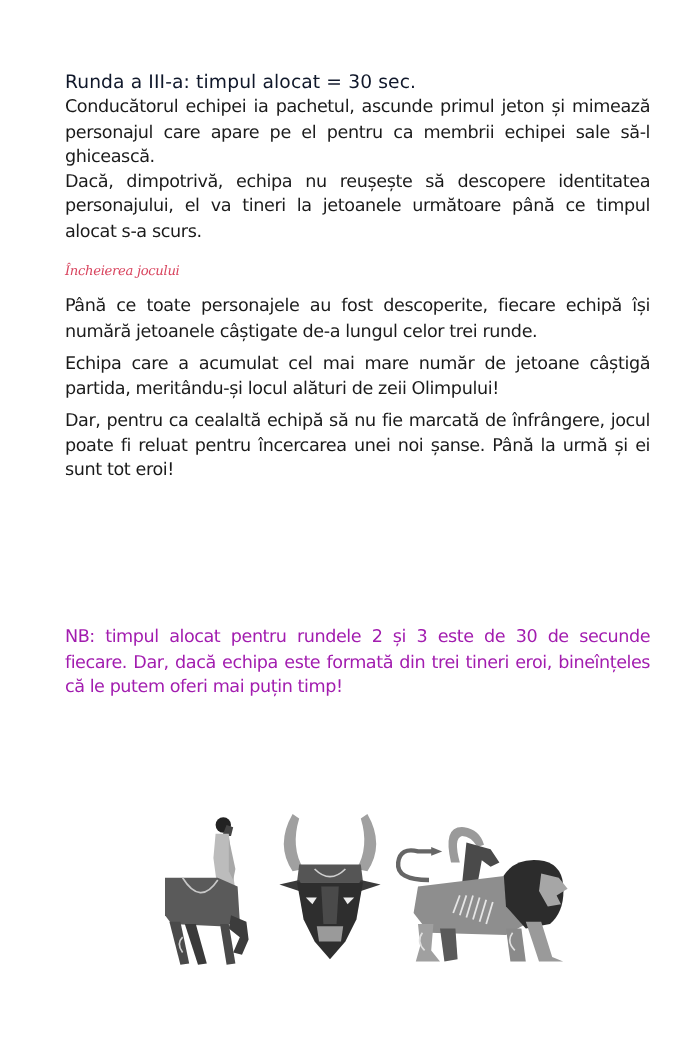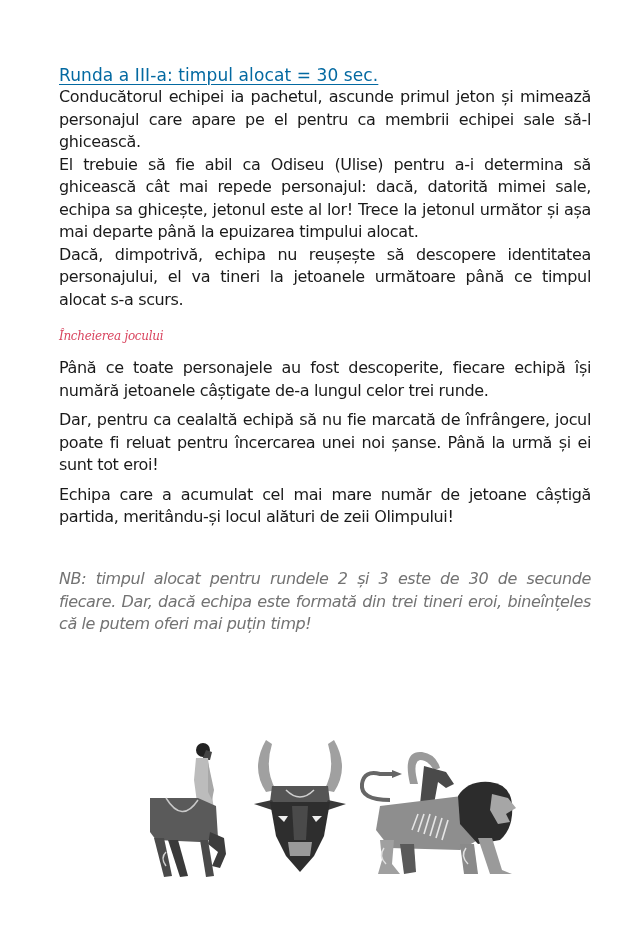--- a/index.html
+++ b/index.html
@@ -1,46 +1,45 @@
 <!DOCTYPE html>
 <html><head>
   <meta charset="utf-8">
   <style>
     html, body { margin: 0; padding: 0; background: #ffffff; }
     body { width: 620px; height: 945px; position: relative; overflow: hidden;
            font-family: "DejaVu Sans", sans-serif; color: #1a1a1a; }
     .page { position: absolute; left: 59px; top: 64px; width: 532px; }
-    .round-title { font-size: 17px; line-height: 22px; color: #0369a1;
-                   text-decoration: underline; text-underline-offset: 3px;
+    .round-title { font-size: 17px; line-height: 22px; color: #0f172a;
+                   text-underline-offset: 3px;
                    text-decoration-thickness: 1px; letter-spacing: 0.1px; }
     .body-text { font-size: 16px; line-height: 22.5px; text-align: justify;
                  letter-spacing: -0.35px; margin: 0; }
     .section-title { font-family: "DejaVu Serif", serif; font-style: italic;
                      font-size: 12px; color: #d9455f; margin: 18px 0 14px 0;
                      letter-spacing: -0.3px; }
     .para { margin: 0 0 7px 0; }
-    .note { font-size: 16px; line-height: 22.5px; color: #737373; font-style: italic;
+    .note { font-size: 16px; line-height: 22.5px; color: #a21caf; 
             text-align: justify; letter-spacing: -0.4px; margin: 0; }
     .note-wrap { position: absolute; left: 59px; top: 568px; width: 532px; }
     .illus { position: absolute; left: 150px; top: 740px; width: 370px; height: 140px; }
     .illus svg { display: block; }
   </style>
 </head>
 <body>
 
 <div class="page">
   <div class="round-title">Runda a III-a: timpul alocat = 30 sec.</div>
   <p class="body-text">Conducătorul echipei ia pachetul, ascunde primul jeton și mimează personajul care apare pe el pentru ca membrii echipei sale să-l ghicească.</p>
-  <p class="body-text">El trebuie să fie abil ca Odiseu (Ulise) pentru a-i determina să ghicească cât mai repede personajul: dacă, datorită mimei sale, echipa sa ghicește, jetonul este al lor! Trece la jetonul următor și așa mai departe până la epuizarea timpului alocat.</p>
   <p class="body-text">Dacă, dimpotrivă, echipa nu reușește să descopere identitatea personajului, el va tineri la jetoanele următoare până ce timpul alocat s-a scurs.</p>
 
   <div class="section-title">Încheierea jocului</div>
   <p class="body-text para">Până ce toate personajele au fost descoperite, fiecare echipă își numără jetoanele câștigate de-a lungul celor trei runde.</p>
+  <p class="body-text para">Echipa care a acumulat cel mai mare număr de jetoane câștigă partida, meritându-și locul alături de zeii Olimpului!</p>
   <p class="body-text para">Dar, pentru ca cealaltă echipă să nu fie marcată de înfrângere, jocul poate fi reluat pentru încercarea unei noi șanse. Până la urmă și ei sunt tot eroi!</p>
-  <p class="body-text para">Echipa care a acumulat cel mai mare număr de jetoane câștigă partida, meritându-și locul alături de zeii Olimpului!</p>
 </div>
 
 <div class="note-wrap">
   <p class="note">NB: timpul alocat pentru rundele 2 și 3 este de 30 de secunde fiecare. Dar, dacă echipa este formată din trei tineri eroi, bineînțeles că le putem oferi mai puțin timp!</p>
 </div>
 
 <div class="illus">
   <svg width="370" height="140" viewBox="0 0 370 140" xmlns="http://www.w3.org/2000/svg">
 
     <g>

